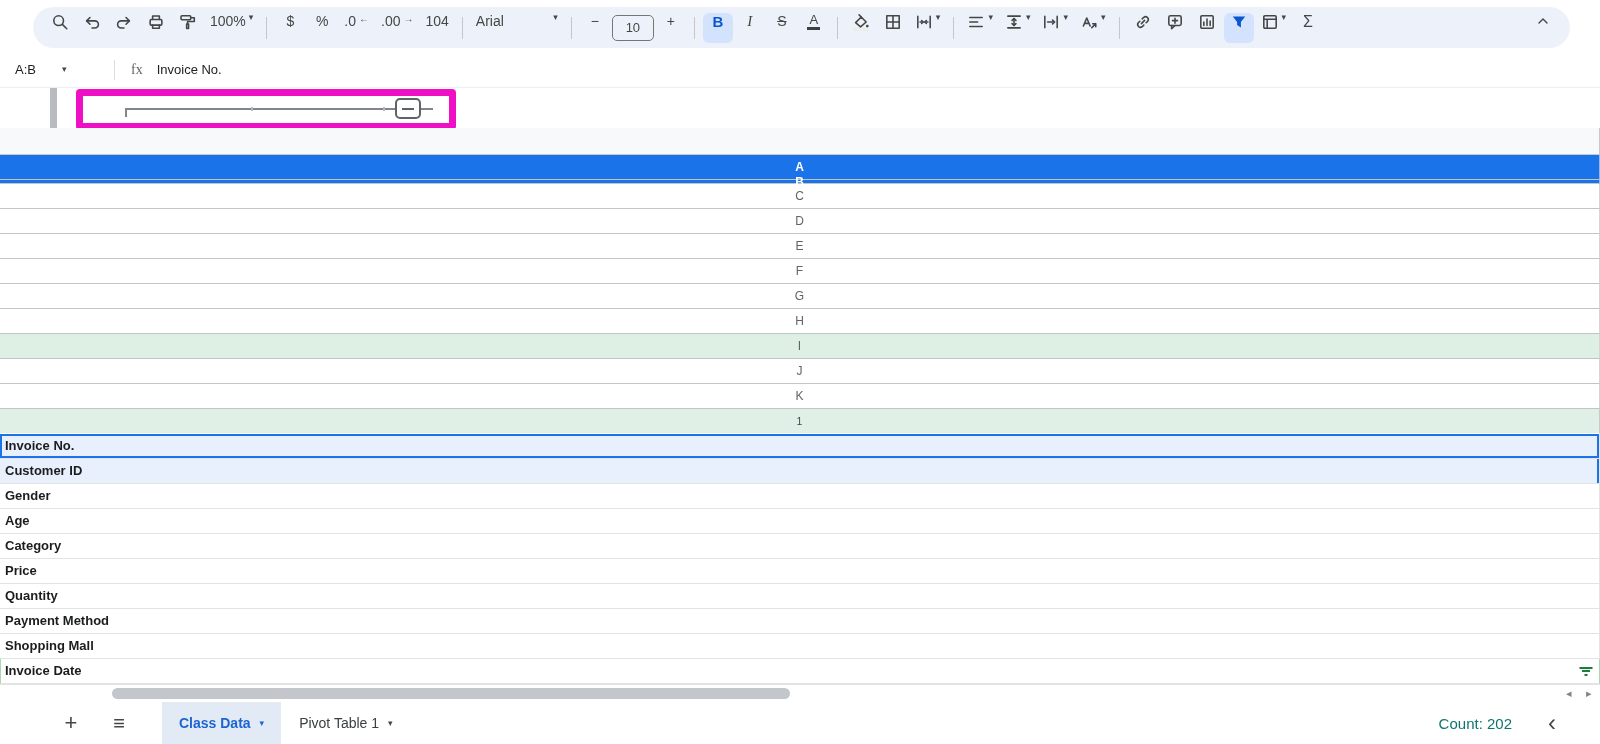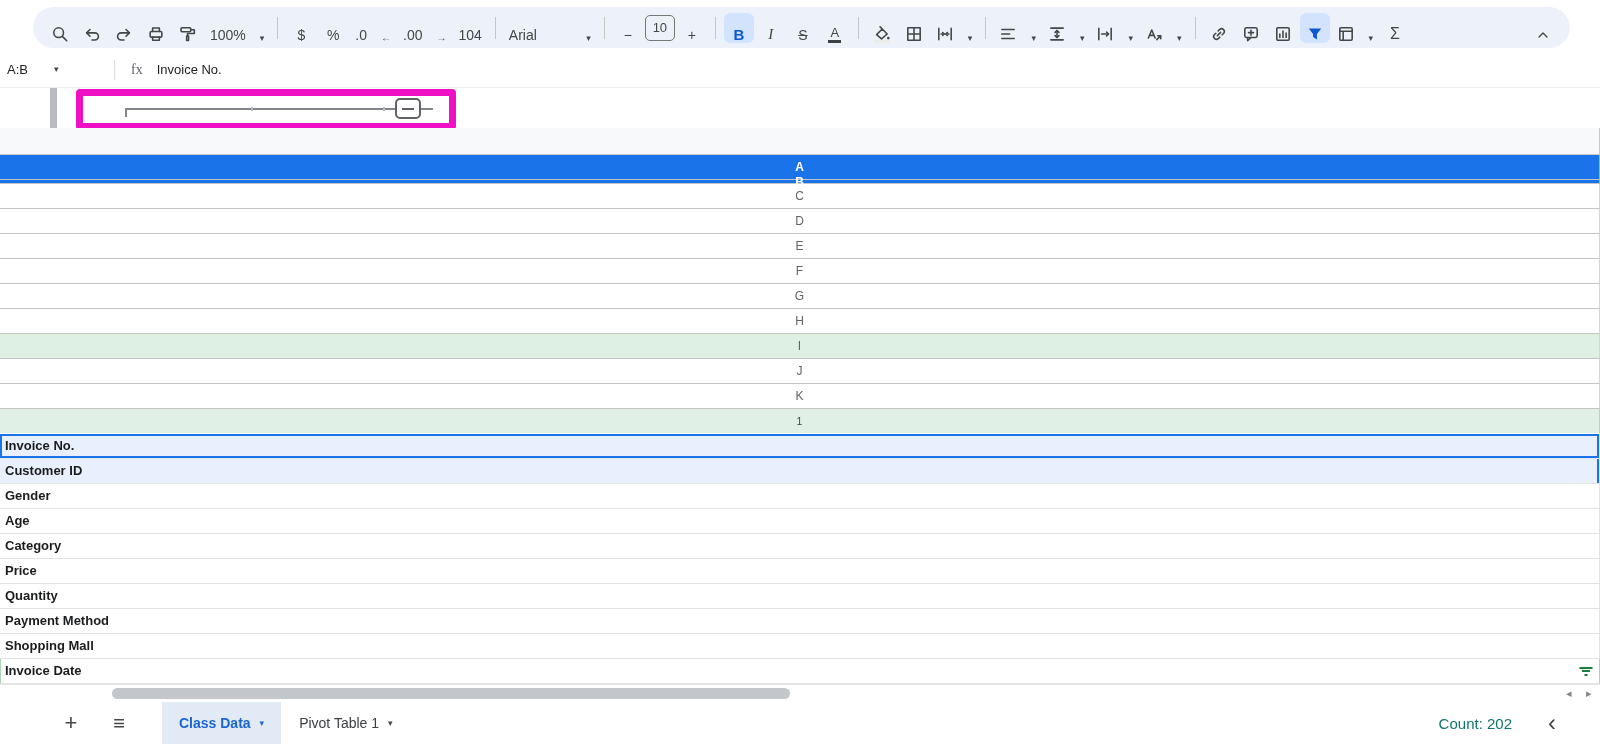--- a/index.html
+++ b/index.html
@@ -4,39 +4,39 @@
 <style>
   * { margin:0; padding:0; box-sizing:border-box; }
   html,body { width:1600px; height:744px; overflow:hidden; background:#fff;
     font-family:"Liberation Sans","DejaVu Sans",sans-serif; }
 
   
   #topbar { position:absolute; left:0; top:0; width:1600px; height:52px; background:#fff; }
   #toolbar { position:absolute; left:33px; top:7px; right:30px; height:41px;
     background:#edf2fa; border-radius:22px; display:flex; align-items:center;
     padding:0 12px; gap:2px; color:#444746; }
-  .tbtn { min-width:30px; height:30px; border-radius:6px; display:flex; align-items:flex-end;
-    justify-content:center; gap:14px; padding:0 5px; font-size:14px; color:#444746; white-space:nowrap; }
+  .tbtn { min-width:30px; height:30px; border-radius:6px; display:flex; align-items:flex-start;
+    justify-content:center; gap:3px; padding:0 5px; font-size:14px; color:#444746; white-space:nowrap; }
   .tbtn.active { background:#d3e3fd; color:#0b57d0; }
   .tsep { width:1px; height:22px; background:#c4c7c5; margin:0 6px; flex:0 0 auto; }
   .caret { font-size:9px; color:#444746; line-height:1; }
   .bold { font-weight:bold; font-size:15px; }
   .italic { font-style:italic; font-family:"Liberation Serif",serif; font-size:15px; }
   .strike { text-decoration:line-through; font-size:14px; }
-  .sizebox { width:30px; height:26px; border:1px solid #747775; border-radius:5px;
+  .sizebox { width:42px; height:26px; border:1px solid #747775; border-radius:5px;
     display:flex; align-items:center; justify-content:center; font-size:13px; background:#edf2fa; }
   .a-ul { display:flex; flex-direction:column; align-items:center; line-height:1; }
   .a-ul .bar { width:13px; height:3px; background:#3c4043; margin-top:1px; }
   svg.ic { stroke:#444746; stroke-width:1.4; fill:none; stroke-linecap:round; stroke-linejoin:round; }
   #toolbar .grow { flex:1; }
 
   
   #fbar { position:absolute; left:0; top:52px; width:1600px; height:36px; background:#fff;
     display:flex; align-items:center; border-bottom:1px solid #eceef0; }
-  #namebox { width:110px; padding-left:7px; display:flex; align-items:center; gap:26px;
+  #namebox { width:110px; padding-left:15px; display:flex; align-items:center; gap:26px;
     font-size:13px; color:#202124; }
   #fx-sep { width:1px; height:20px; background:#dadce0; margin:0 8px 0 4px; }
   #fx { font-family:"Liberation Serif",serif; color:#5f6368; font-size:14px; margin:0 14px 0 8px; }
   #formula { font-size:13px; color:#202124; }
 
   
   #strip { position:absolute; left:0; top:88px; width:1600px; height:40px; background:#fff; }
   #strip .nub { position:absolute; left:50px; top:0; width:7px; height:40px; background:#b8bcc0; }
   #annot { position:absolute; left:76px; top:89px; width:380px; height:41px;
     border:7px solid #ef0fc4; border-radius:4px; background:#fff; }

